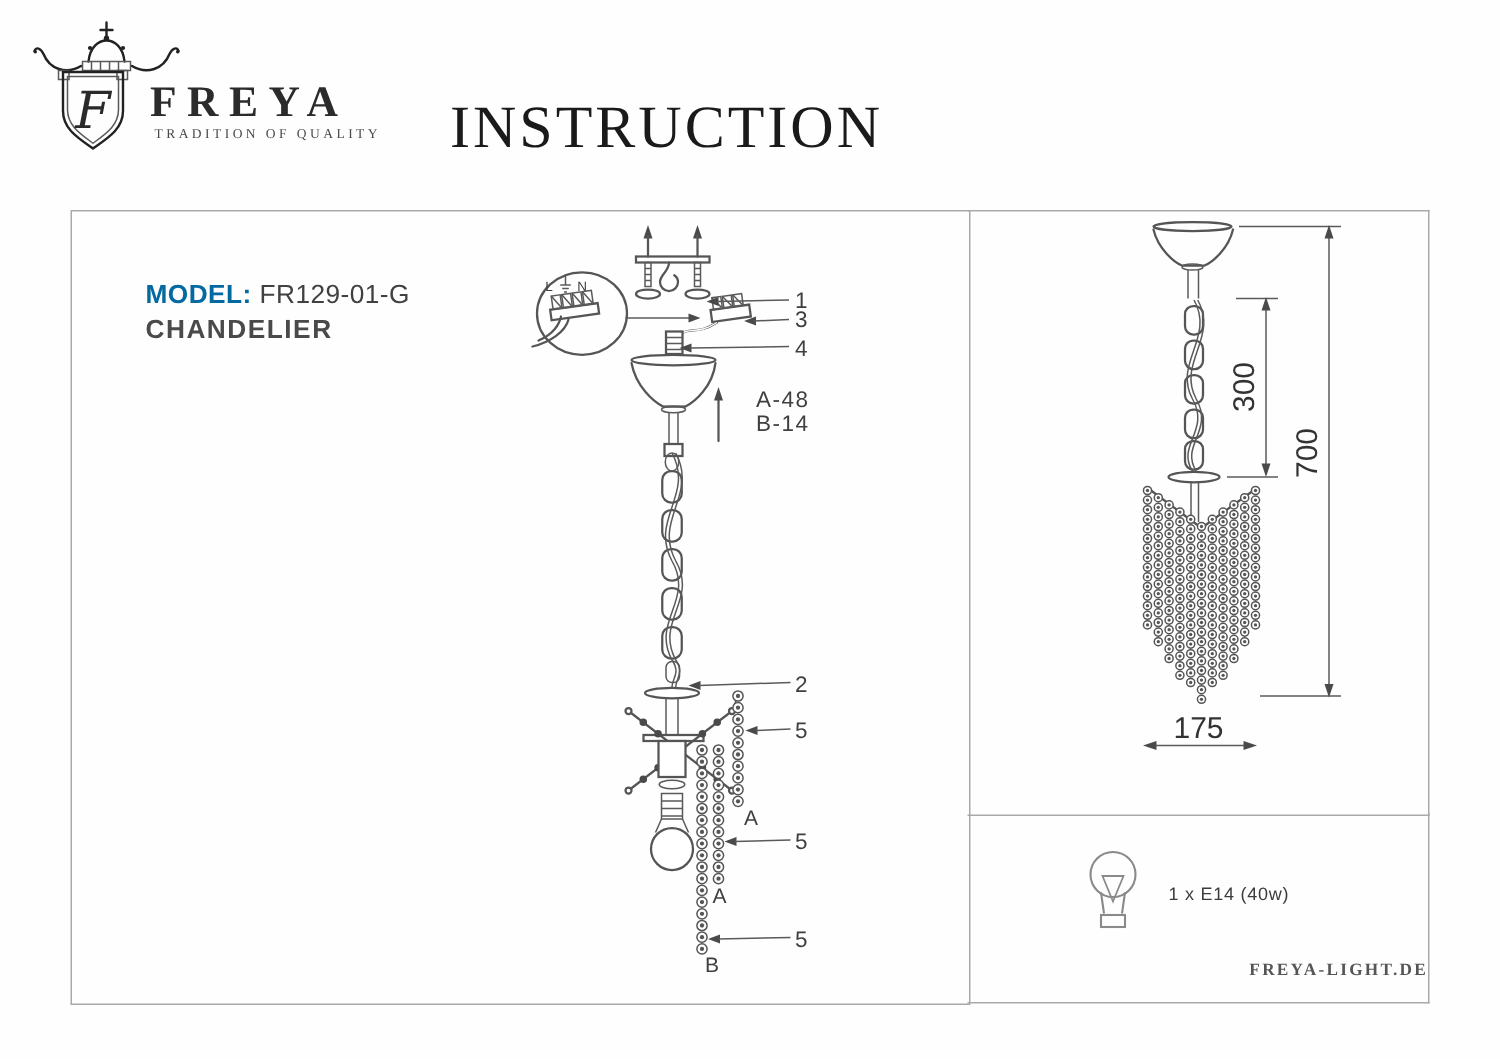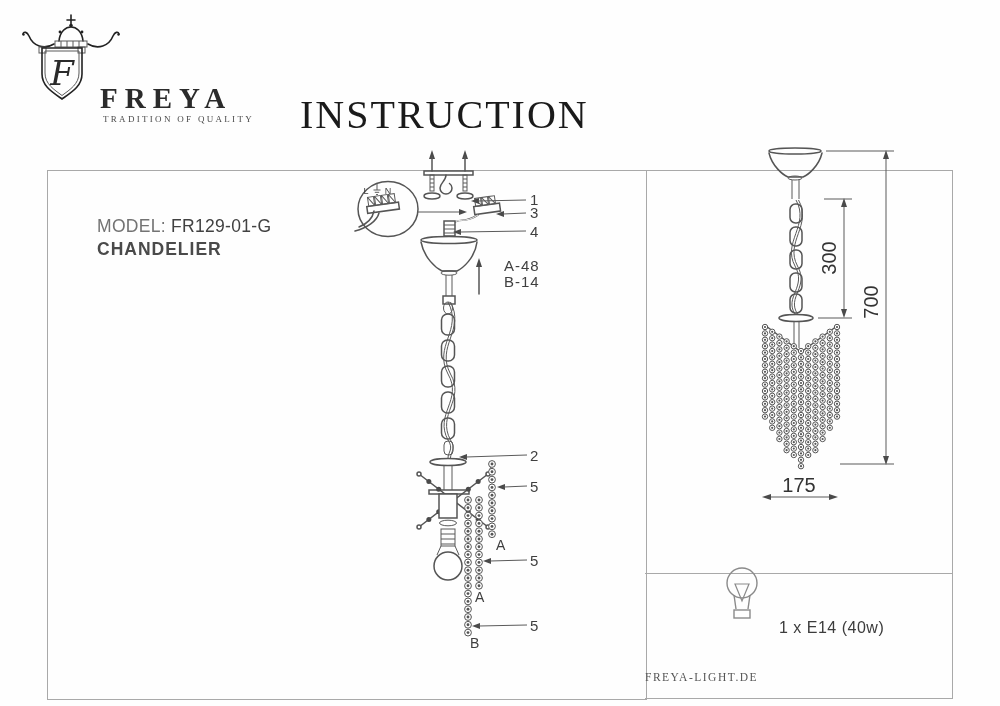--- a/index.html
+++ b/index.html
@@ -1,38 +1,38 @@
 <!DOCTYPE html>
 <html><head>
 <meta charset="utf-8">
 <style>
   html,body{margin:0;padding:0;background:#fff;}
   #page{position:relative;width:1000px;height:706px;background:#fefefe;overflow:hidden;
         font-family:"Liberation Sans",sans-serif;color:#3f3f3f;}
-  .abs{position:absolute;margin-top:30px;}
+  .abs{position:absolute;}
   
   #brand-name{left:100px;top:52px;font-family:"Liberation Serif",serif;font-weight:bold;
               font-size:29px;letter-spacing:7px;color:#2b2b2b;}
   #brand-tagline{left:103px;top:84px;font-family:"Liberation Serif",serif;font-size:9px;
                  letter-spacing:2.3px;color:#4a4a4a;}
   #page-title{left:300px;top:61px;width:400px;
               font-family:"Liberation Serif",serif;font-size:40px;letter-spacing:2px;color:#1a1a1a;}
   
   .panel{border:1.5px solid #a9a9a9;background:transparent;}
   #panel-main{left:47px;top:140px;width:598px;height:528px;}
   #panel-dim{left:645px;top:140px;width:307px;height:402px;border-left:none;}
   #panel-spec{left:645px;top:542px;width:307px;height:126px;border-left:none;border-top:none;}
   
   #model-line{left:97px;top:186px;font-size:17.5px;color:#414141;letter-spacing:.3px;}
-  #model-line b{font-weight:normal;color:#737373;}
+  #model-line b{font-weight:bold;color:#0369a1;}
   #model-type{left:97px;top:209px;font-size:17.5px;color:#4a4a4a;letter-spacing:1px;font-weight:bold;}
   
-  #lamp-spec{left:779px;top:589px;font-size:16px;color:#3c3c3c;letter-spacing:.5px;}
-  #website{left:645px;top:641px;width:307px;text-align:left;font-family:"Liberation Serif",serif;
-           font-size:11.5px;letter-spacing:1.5px;color:#555;}
+  #lamp-spec{left:779px;top:589px;font-size:12px;color:#3c3c3c;letter-spacing:.5px;}
+  #website{left:645px;top:641px;width:307px;text-align:right;font-family:"Liberation Serif",serif;
+           font-size:11.5px;letter-spacing:1.5px;color:#555;font-weight:bold;}
   
   svg{position:absolute;left:0;top:0;}
   .ln{stroke:#555;stroke-width:1.5;fill:none;stroke-linecap:round;}
   .lnthin{stroke:#5a5a5a;stroke-width:1;fill:none;}
   .fillw{fill:#fff;stroke:#555;stroke-width:1.5;}
   .arrow{fill:#4a4a4a;stroke:none;}
   .calltxt{fill:#3f3f3f;font-family:"Liberation Sans",sans-serif;font-size:15px;}
   .smalltxt{fill:#3f3f3f;font-family:"Liberation Sans",sans-serif;font-size:14px;}
   .dimtxt{fill:#333;font-family:"Liberation Sans",sans-serif;font-size:20px;}
   .bead{fill:#fff;stroke:#555;stroke-width:1;}

